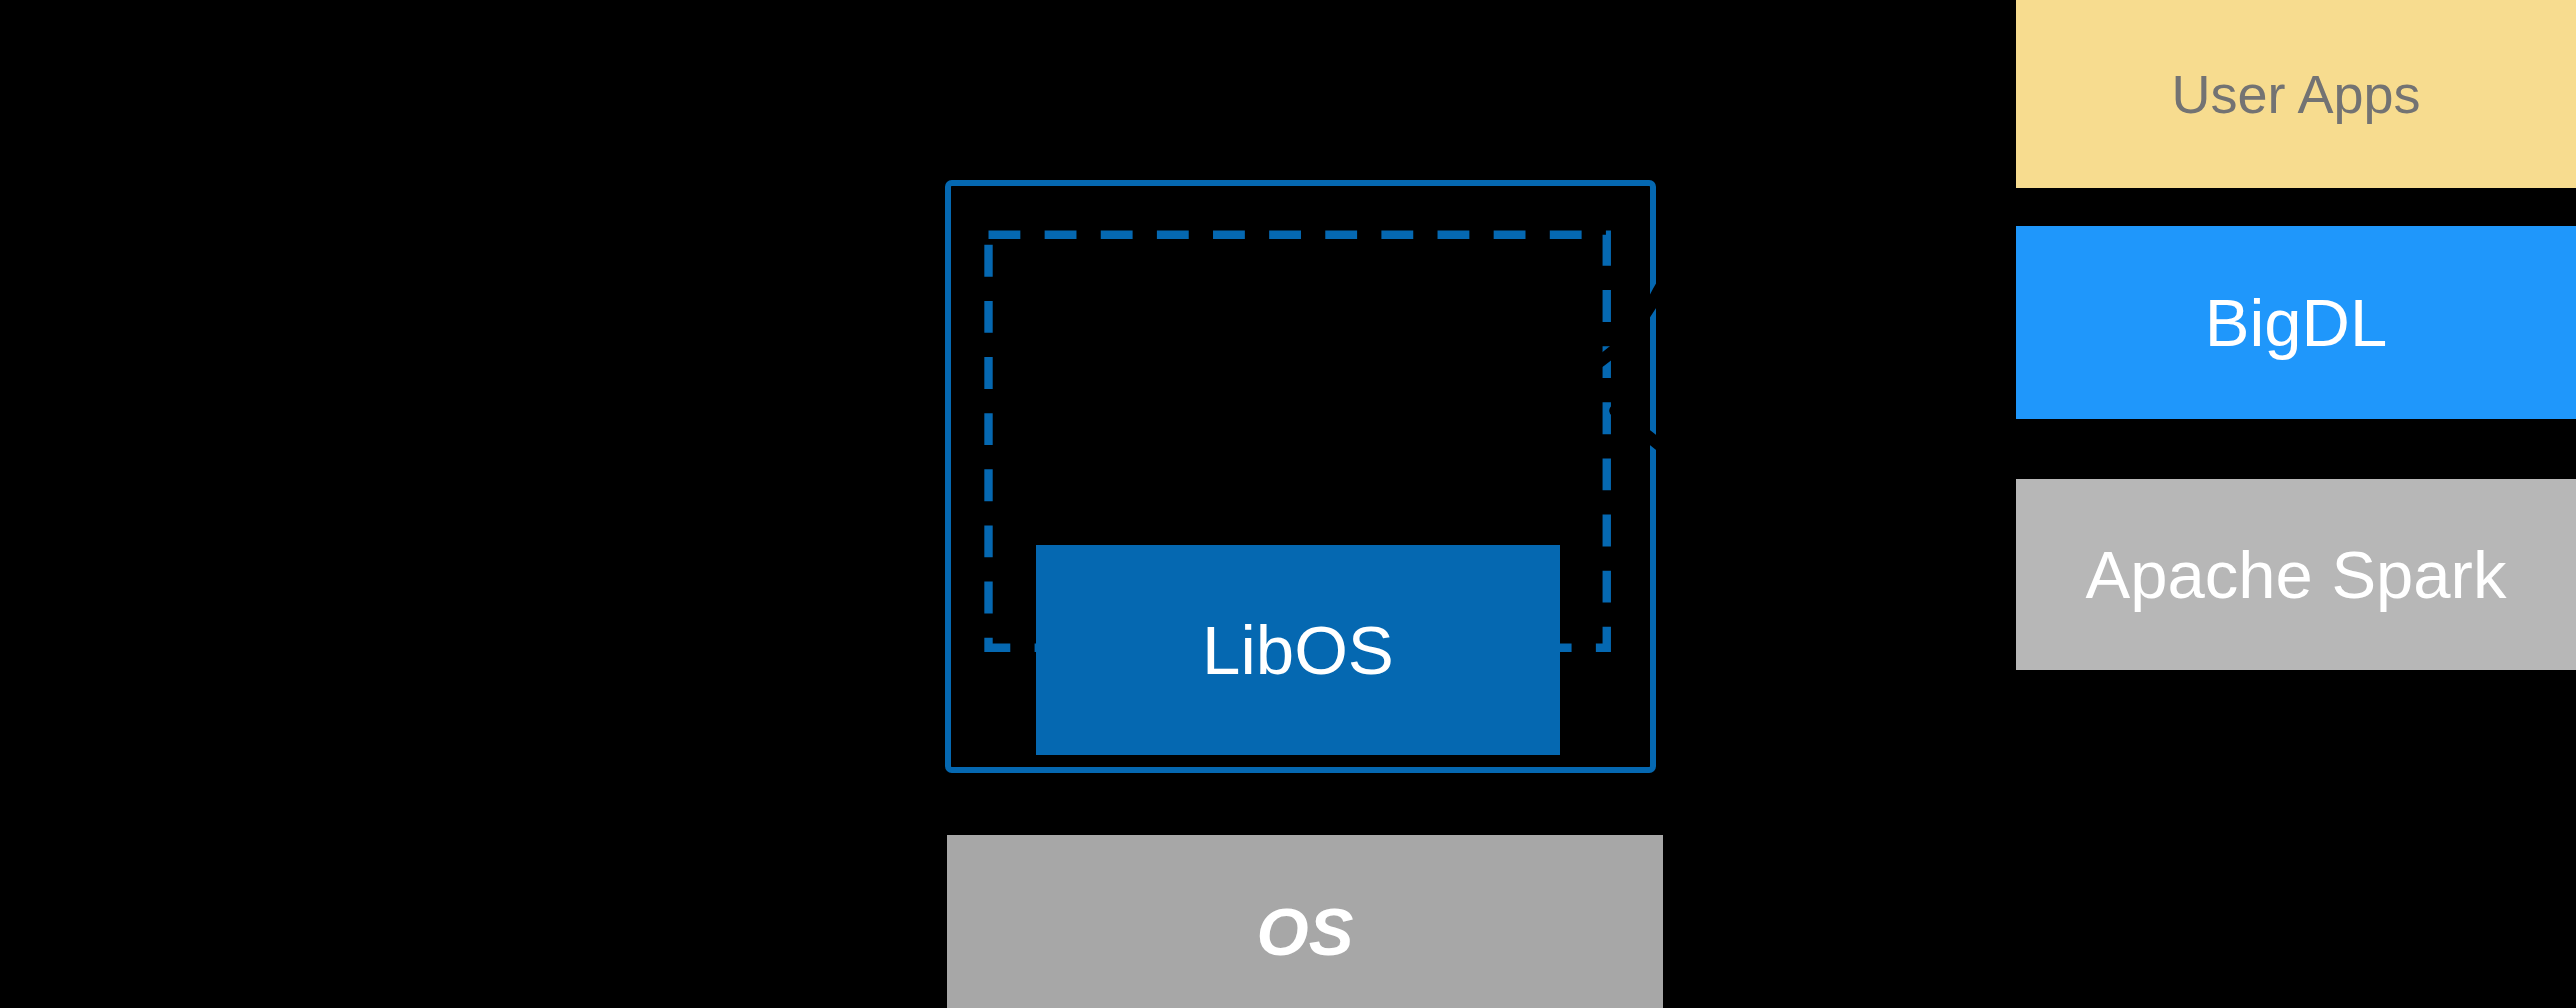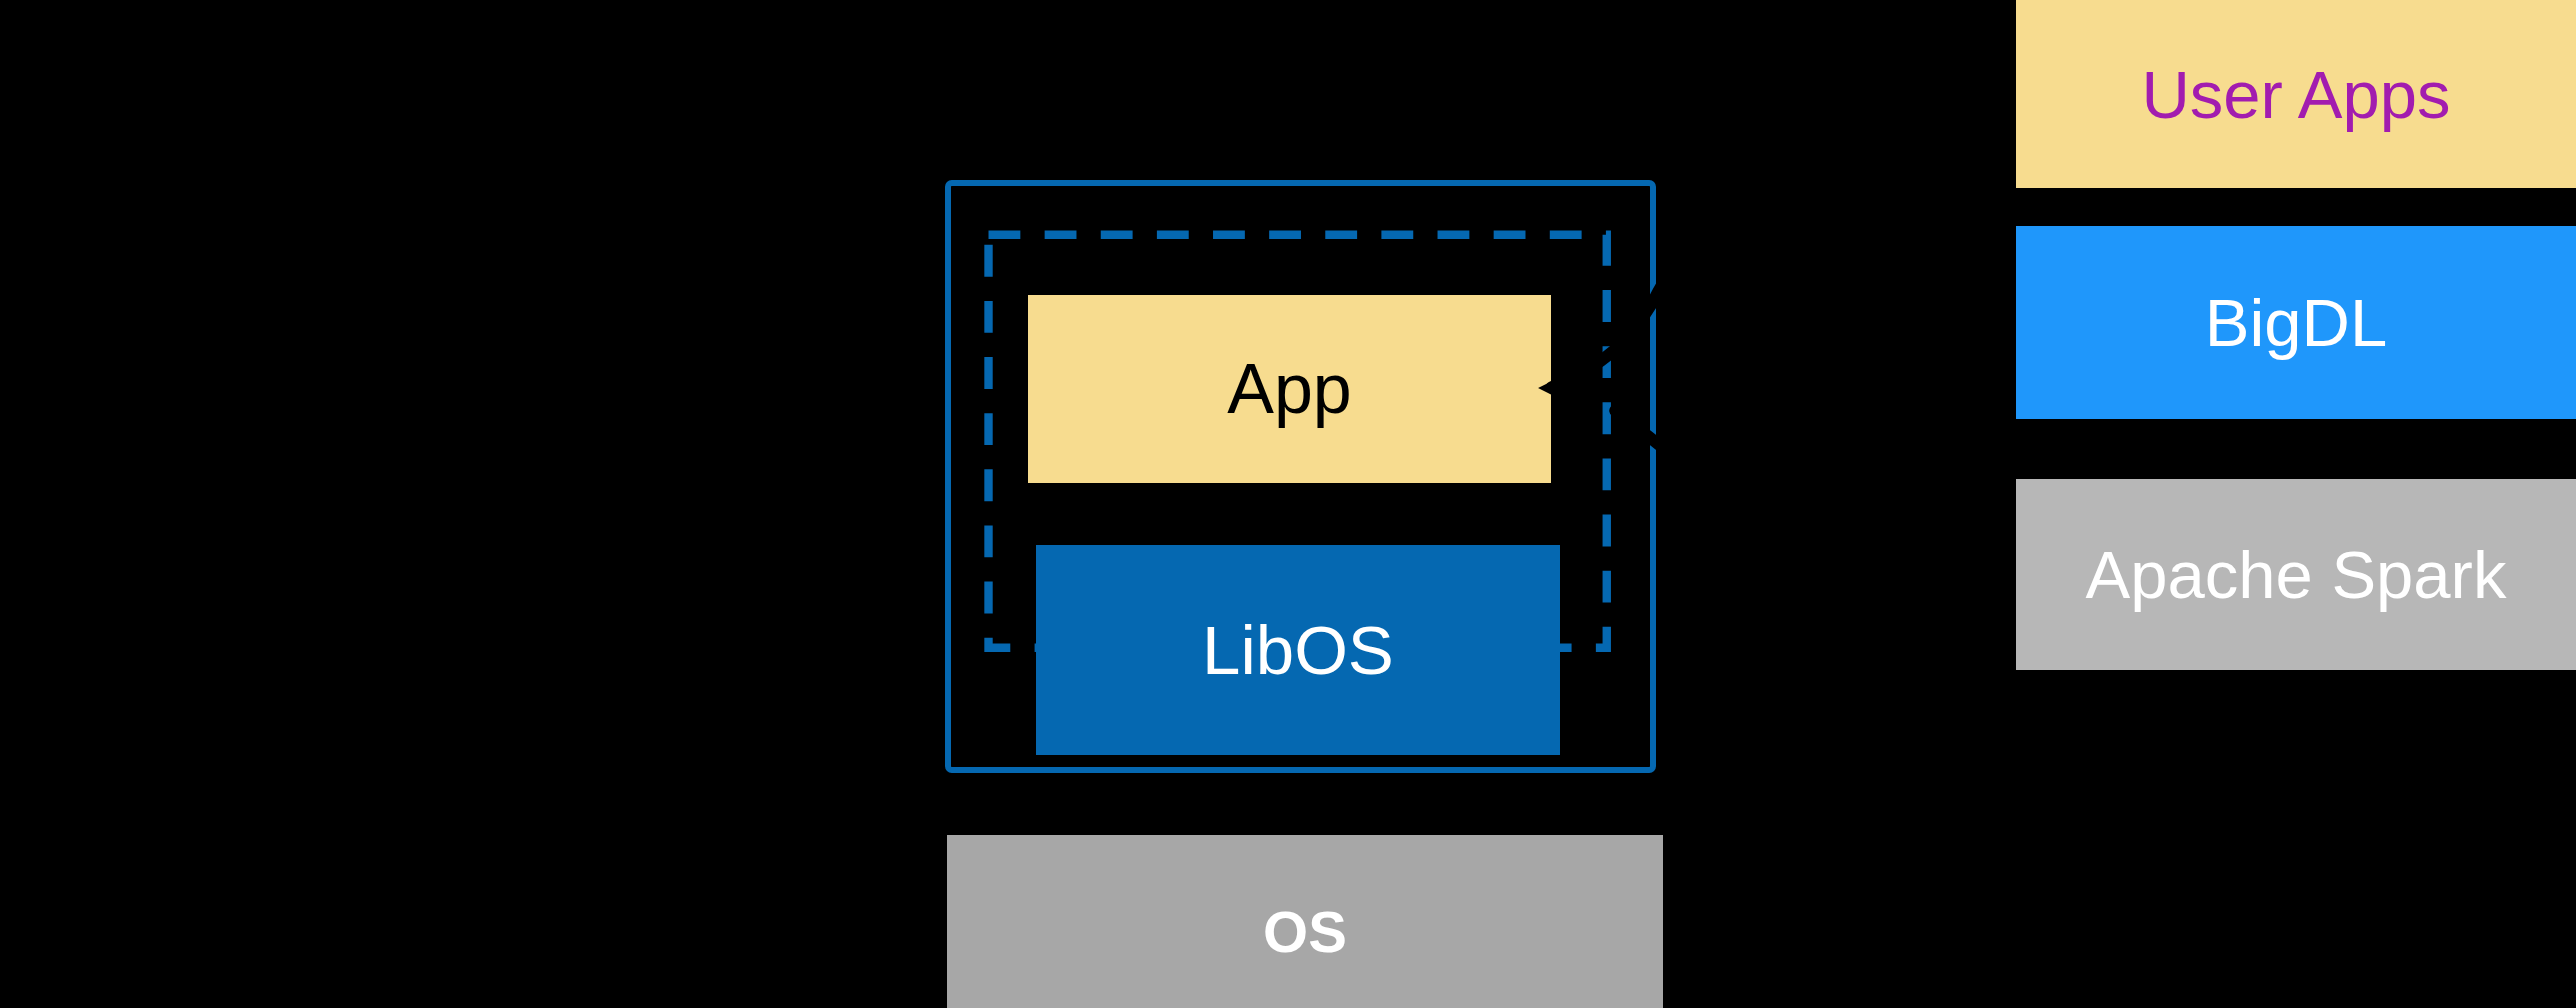--- a/index.html
+++ b/index.html
@@ -18,24 +18,24 @@
 
   #svg-dashed{position:absolute;left:0;top:0;z-index:2;pointer-events:none;}
 
   #app-box{left:1028px;top:295px;width:523px;height:188px;background:#f7dc8f;z-index:3;}
   #app-box .lbl{color:#000000;font-size:70px;}
 
   #libos-box{left:1036px;top:545px;width:524px;height:210px;background:#0568b1;z-index:3;}
   #libos-box .lbl{color:#ffffff;font-size:69px;}
 
   #os-box{left:947px;top:835px;width:716px;height:193px;background:#a7a7a7;z-index:3;}
-  #os-box .lbl{color:#ffffff;font-size:58px;font-weight:bold;}
+  #os-box .lbl{color:#ffffff;font-size:67px;font-weight:bold;font-style:italic;}
 
   #userapps-box{left:2016px;top:0;width:560px;height:188px;background:#f7dc8f;z-index:3;}
-  #userapps-box .lbl{color:#a21caf;font-size:67px;}
+  #userapps-box .lbl{color:#737373;font-size:54px;}
 
   #bigdl-box{left:2016px;top:226px;width:560px;height:193px;background:#1f97fb;z-index:3;}
   #bigdl-box .lbl{color:#ffffff;font-size:67px;}
 
   #spark-box{left:2016px;top:479px;width:560px;height:191px;background:#b7b7b7;z-index:3;}
   #spark-box .lbl{color:#ffffff;font-size:67px;}
 
   #svg-ink{position:absolute;left:0;top:0;z-index:4;pointer-events:none;}
 </style>
 </head>
@@ -43,23 +43,20 @@
 
 <div id="canvas">
 
 
   <div class="box" id="outer-rect"></div>
 
   <svg id="svg-dashed" width="2576" height="1009" viewBox="0 0 3075 1204">
     <rect x="1180" y="280" width="738" height="493" fill="none" stroke="#0568b1" stroke-width="10" stroke-dasharray="38 29"></rect>
   </svg>
 
-  <div class="box" id="app-box">
-    <span class="lbl">App</span>
-  </div>
 
   <div class="box" id="libos-box">
     <span class="lbl">LibOS</span>
   </div>
 
   <div class="box" id="os-box">
     <span class="lbl">OS</span>
   </div>
 
   <div class="box" id="userapps-box">

